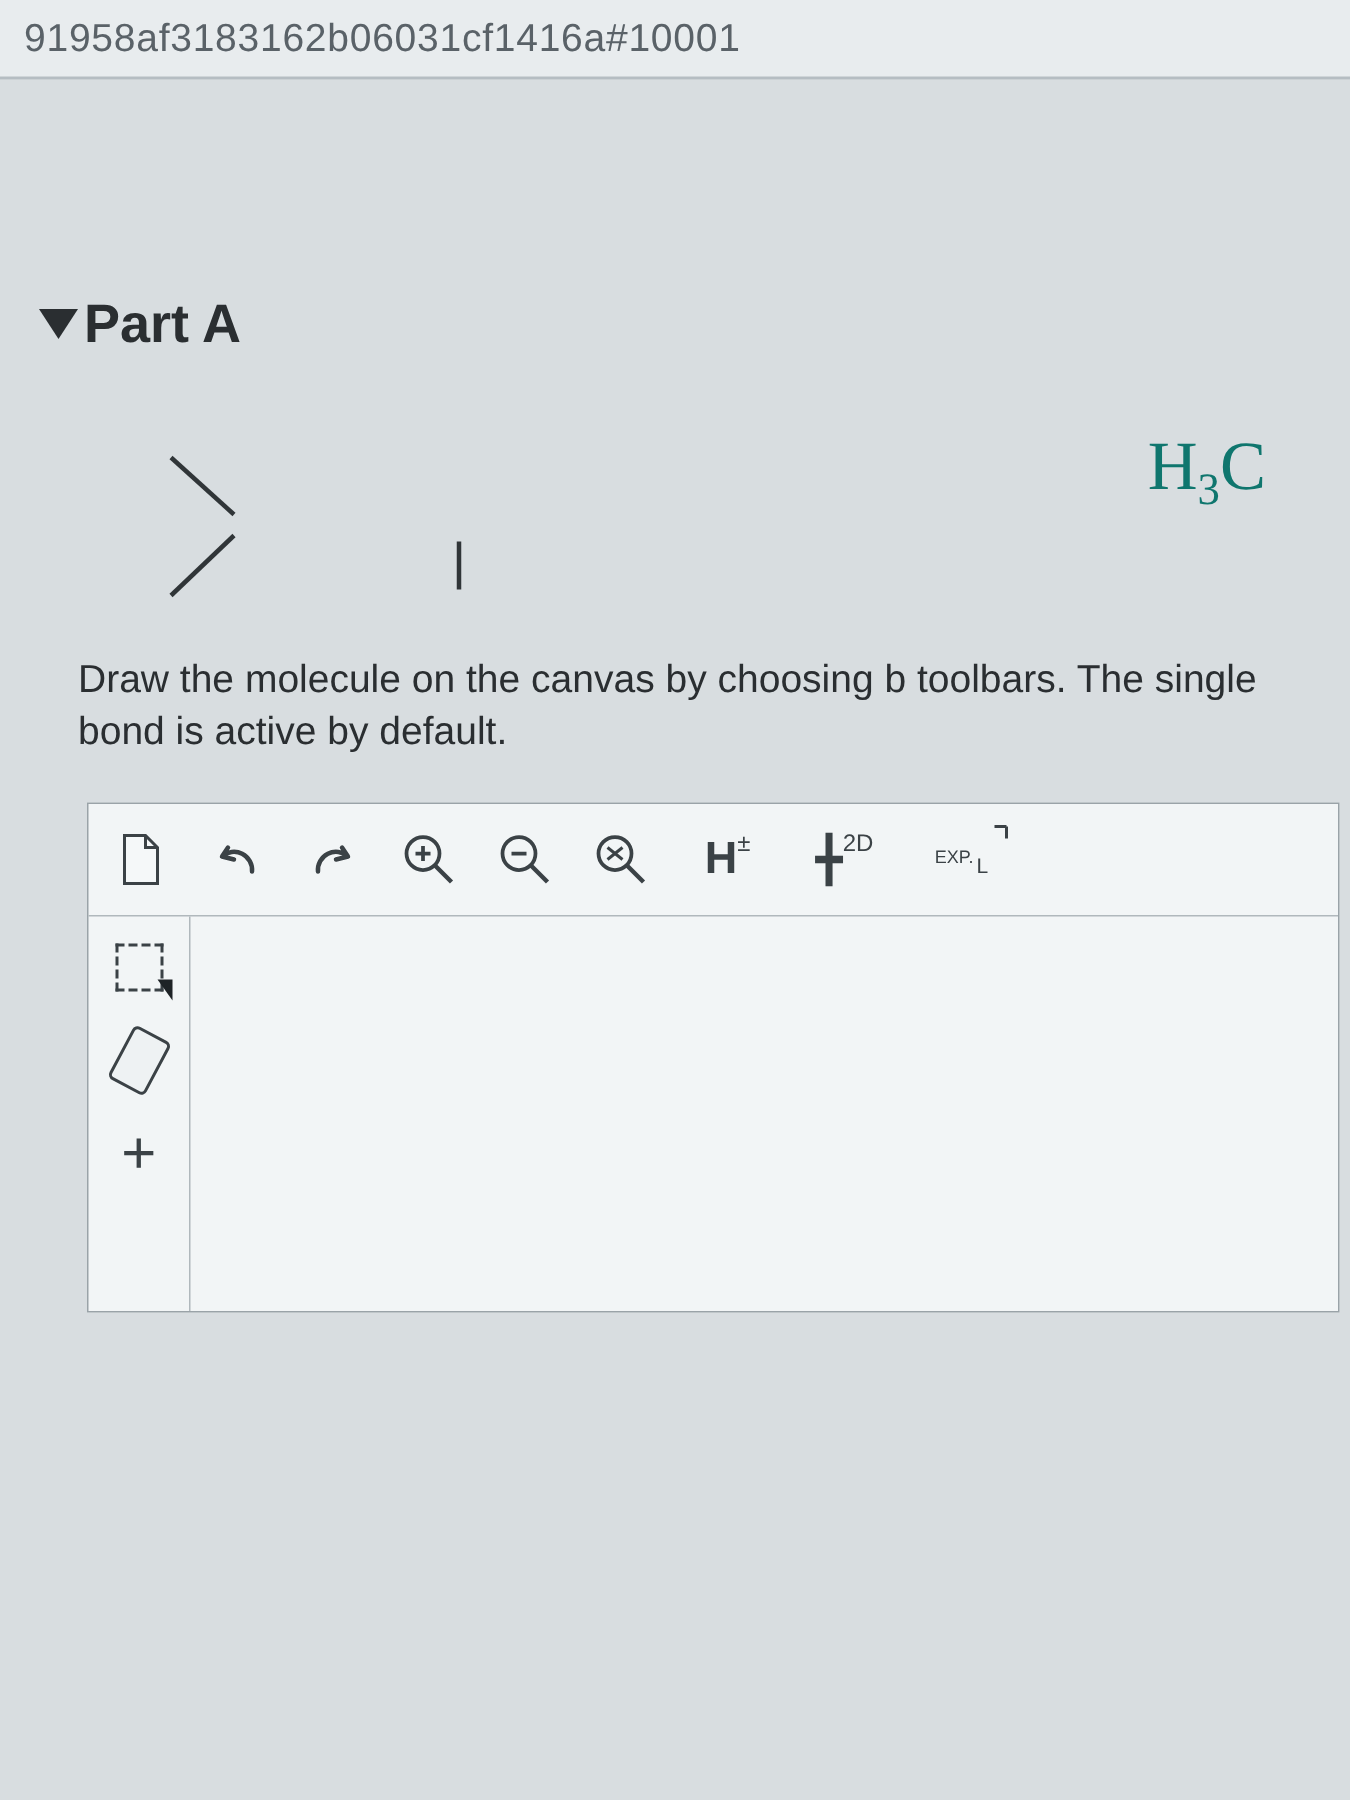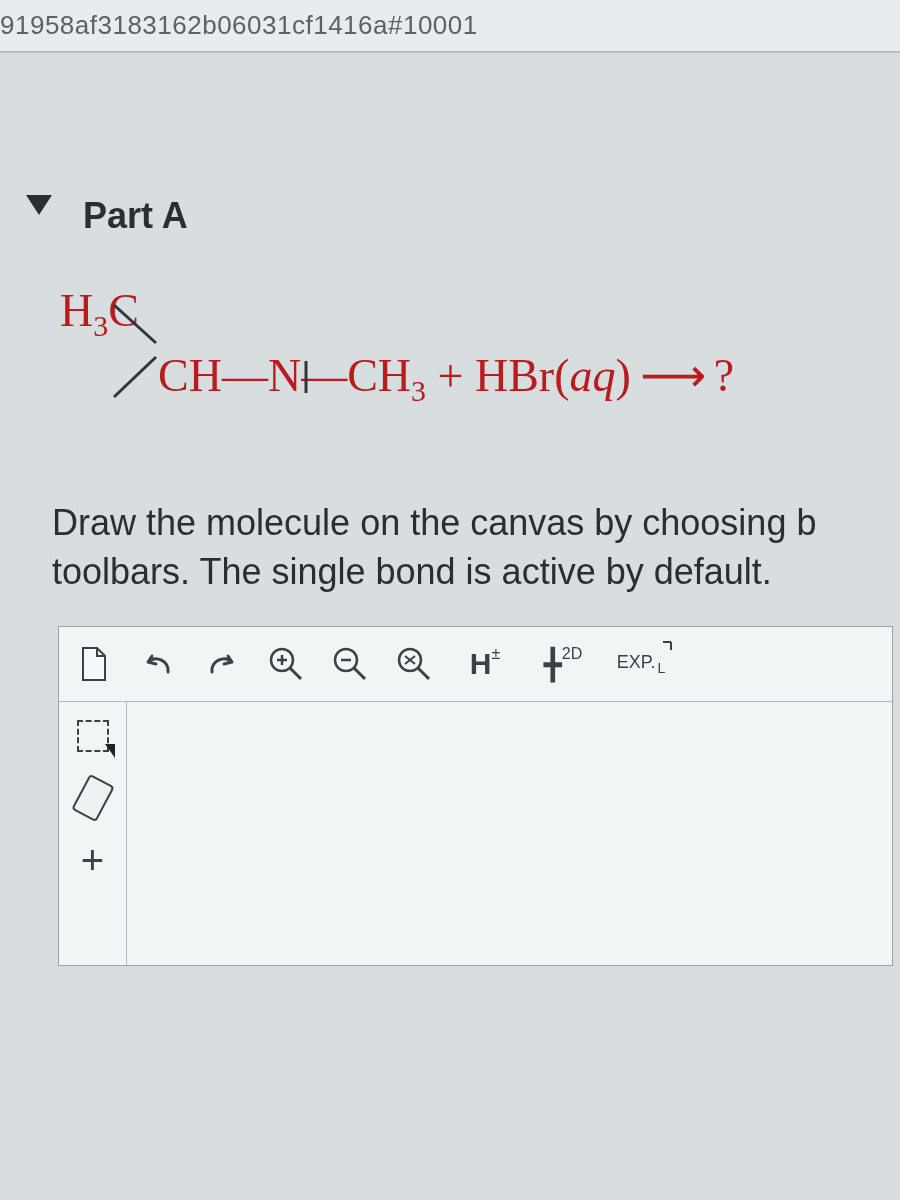--- a/index.html
+++ b/index.html
@@ -6,64 +6,65 @@
     body {
       font-family: Arial, Helvetica, sans-serif;
       background: #d8dde0;
       width: 900px;
       height: 1200px;
       overflow: hidden;
     }
     .url-bar {
       background: #e8ecee;
       border-bottom: 2px solid #b5bdc2;
-      padding: 10px 0;
+      padding: 10px 16px;
       font-size: 26px;
       color: #5a6268;
       letter-spacing: 0.5px;
       font-family: Arial, sans-serif;
     }
     .content-area {
       background: #d8dde0;
       padding: 0;
     }
     .part-header {
       display: flex;
-      align-items: flex-start;
-      gap: 31px;
+      align-items: center;
+      gap: 4px;
       padding: 32px 26px 24px 26px;
       margin-top: 110px;
     }
     .triangle-down {
       width: 0; height: 0;
       border-left: 13px solid transparent;
       border-right: 13px solid transparent;
       border-top: 20px solid #2a2e31;
     }
     .part-title {
       font-size: 36px;
       font-weight: bold;
       color: #2a2e31;
     }
     .equation {
-      padding: 20px 44px 28px 60px;
+      padding: 20px 56px 28px 60px;
       font-family: "Times New Roman", serif;
       font-size: 42px;
-      color: #b91c1c;
+      color: #0f766e;
       line-height: 1.3;
       position: relative;
+      text-align: right;
     }
     .equation .line1 { font-size: 46px; }
     .equation .line2 { font-size: 46px; padding-left: 98px; }
     .equation .line3 { font-size: 46px; position: relative; }
     .equation sub { font-size: 0.65em; vertical-align: sub; }
     .arrow { letter-spacing: -2px; }
     .instructions {
       padding: 60px 40px 24px 52px;
-      font-size: 36px;
+      font-size: 26px;
       color: #2a2e31;
       line-height: 1.35;
     }
     .editor-frame {
       margin: 6px 0 0 58px;
       background: #f2f5f6;
       border: 1px solid #9aa3a8;
       width: 835px;
       height: 340px;
       position: relative;
@@ -132,41 +133,38 @@
     .plus {
       font-size: 40px;
       font-weight: 300;
       color: #3b4246;
       line-height: 1;
     }
     .ht-label { font-weight: bold; font-size: 30px; }
     .ht-sup { font-size: 16px; position: relative; top: -10px; }
     .d2-label { font-size: 30px; font-weight: normal; }
     .d2-sup { font-size: 16px; position: relative; top: -10px; font-weight: normal; }
-    .exp-label { font-size: 18px; position: relative; top: -2px; }
+    .exp-label { font-size: 12px; position: relative; top: -2px; }
     .exp-sub { font-size: 14px; position: relative; top: 4px; padding-left: 2px; }
   </style>
 </head>
 <body>
 
 <div class="url-bar">91958af3183162b06031cf1416a#10001</div>
 
 <div class="content-area">
 
   <div class="part-header">
     <div class="triangle-down"></div>
     <div class="part-title">Part A</div>
   </div>
 
   <div class="equation">
     <div class="line1">
       <span><span>H</span><sub>3</sub><span>C</span></span>
-    </div>
-    <div class="line2">
-      <span>CH</span><span>—</span><span>N</span><span>—</span><span><span>CH</span><sub>3</sub></span><span> + </span><span><span>HBr(</span><i>aq</i><span>)</span></span><span class="arrow"> ⟶ </span><span>?</span>
     </div>
 
     <svg width="520" height="180" style="position:absolute;left:56px;top:14px;pointer-events:none">
       <line x1="58" y1="30" x2="100" y2="68" stroke="#303538" stroke-width="3"></line>
       <line x1="58" y1="122" x2="100" y2="82" stroke="#303538" stroke-width="3"></line>
       <line x1="250" y1="86" x2="250" y2="118" stroke="#303538" stroke-width="3"></line>
     </svg>
   </div>
 
   <div class="instructions">Draw the molecule on the canvas by choosing b

